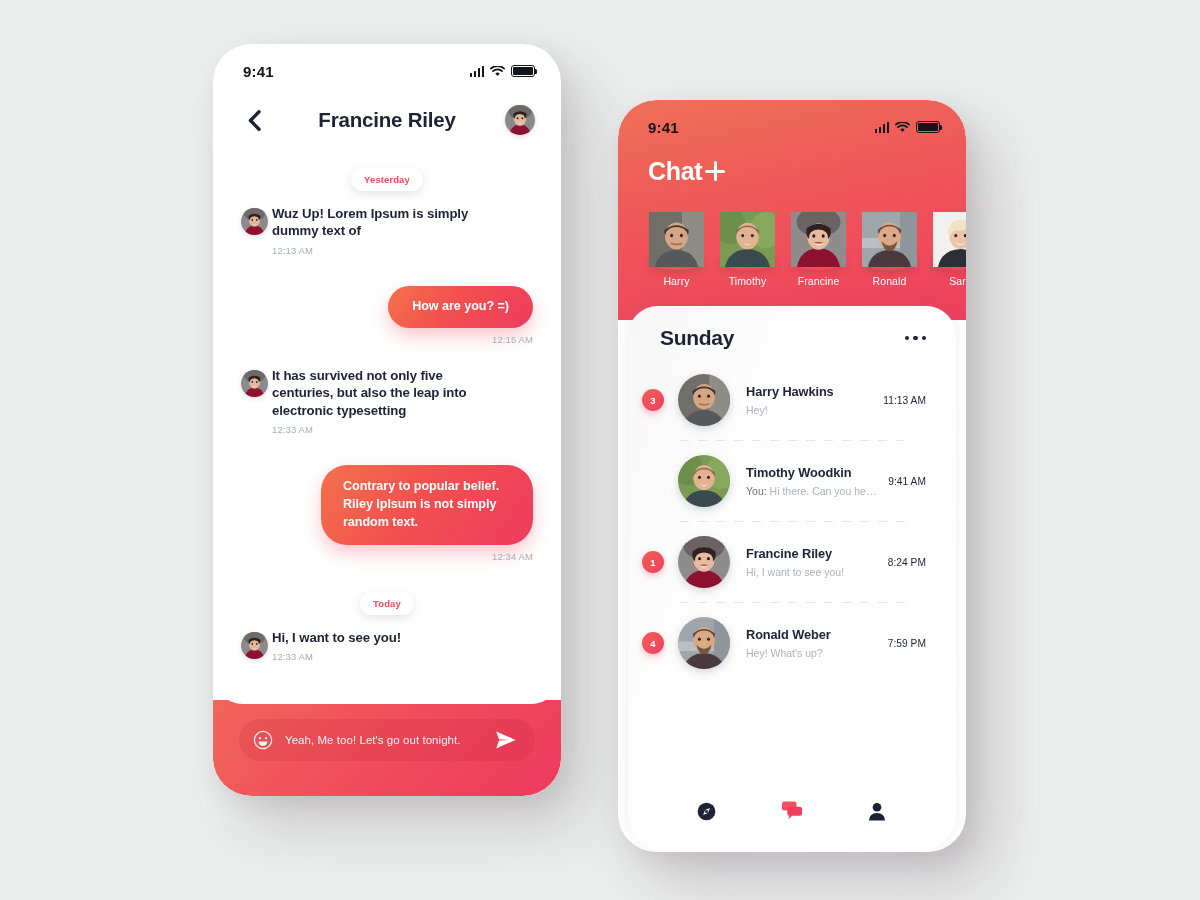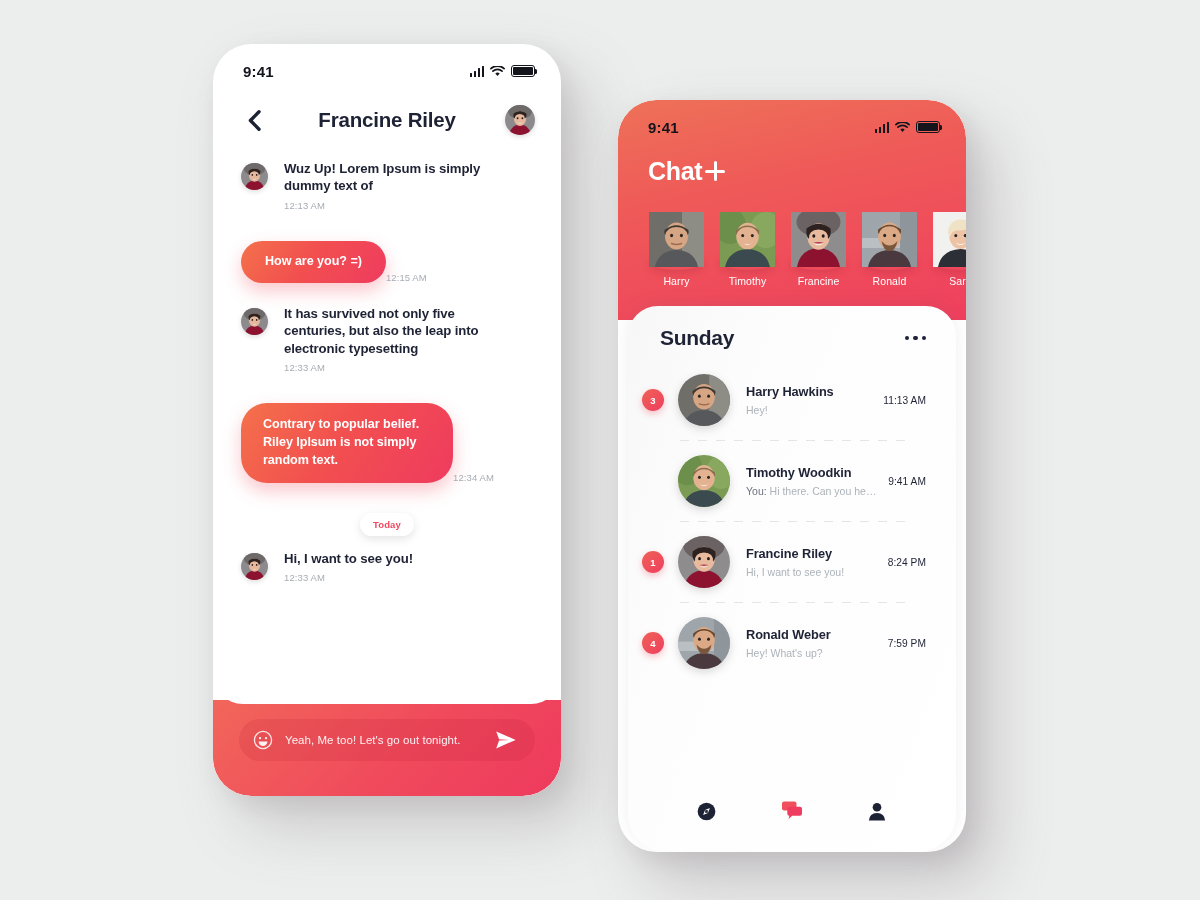--- a/index.html
+++ b/index.html
@@ -141,21 +141,21 @@
     background: #ffffff;
     color: #f0485e;
     font-size: 9.5px;
     font-weight: bold;
     padding: 6px 13px;
     border-radius: 20px;
     box-shadow: 0 3px 9px rgba(130,120,125,0.20);
     letter-spacing: 0.1px;
   }
 
-  .msg-in { display: flex; gap: 16px; margin-bottom: 4px; }
+  .msg-in { display: flex; gap: 4px; margin-bottom: 4px; }
   .msg-in .mini-avatar {
     width: 27px; height: 27px;
     border-radius: 50%;
     overflow: hidden;
     flex: 0 0 27px;
     margin-top: 3px;
     box-shadow: 0 2px 5px rgba(0,0,0,0.13);
   }
   .msg-in .body { flex: 1; min-width: 0; }
   .msg-in .text {
@@ -166,21 +166,21 @@
     max-width: 200px;
     letter-spacing: -0.1px;
   }
   .msg-in .time {
     font-size: 9.5px;
     color: #a6adb4;
     margin-top: 5px;
     letter-spacing: 0.1px;
   }
 
-  .msg-out { display: flex; flex-direction: row; align-items: flex-end; }
+  .msg-out { display: flex; flex-direction: column; align-items: flex-end; }
   .bubble {
     background: linear-gradient(125deg, #f4714b 0%, #f2504f 45%, #ef3b5f 100%);
     color: #ffffff;
     font-size: 12.6px;
     font-weight: bold;
     line-height: 1.42;
     padding: 13px 22px;
     border-radius: 26px;
     max-width: 212px;
     box-shadow: 0 8px 18px rgba(240,70,85,0.30);
@@ -443,20 +443,23 @@
           <path d="M8.6 8.5 q6.4-5 12.8 0 q.4 4-1.6 5 q0-4-5-4.4 q-5 .4-5 4.4 q-2-1-1.2-5z" fill="#2e2220"></path>
           <ellipse cx="12.6" cy="13.3" rx="0.9" ry="1" fill="#20181a"></ellipse>
           <ellipse cx="17.4" cy="13.3" rx="0.9" ry="1" fill="#20181a"></ellipse>
           <path d="M12.6 17 q2.4 2.2 4.8 0 q-2.4 3.1-4.8 0z" fill="#ffffff"></path>
         </svg>
       </span>
     </div>
 
     <div class="thread">
 
+      <div class="day-chip-wrap">
+        <span class="day-chip">Yesterday</span>
+      </div>
 
       <div class="msg-in">
         <span class="mini-avatar">
           <svg width="27" height="27" viewBox="0 0 30 30">
             <rect width="30" height="30" fill="#8c8a8c"></rect>
             <ellipse cx="15" cy="6" rx="12" ry="8" fill="#6f6a6a"></ellipse>
             <path d="M4 30 q1.5-10 11-10.5 q9.5.5 11 10.5z" fill="#8d1230"></path>
             <ellipse cx="15" cy="13.5" rx="6.2" ry="7.4" fill="#e5b79c"></ellipse>
             <path d="M8.6 8.5 q6.4-5 12.8 0 q.4 4-1.6 5 q0-4-5-4.4 q-5 .4-5 4.4 q-2-1-1.2-5z" fill="#2e2220"></path>
             <ellipse cx="12.6" cy="13.3" rx="0.9" ry="1" fill="#20181a"></ellipse>

